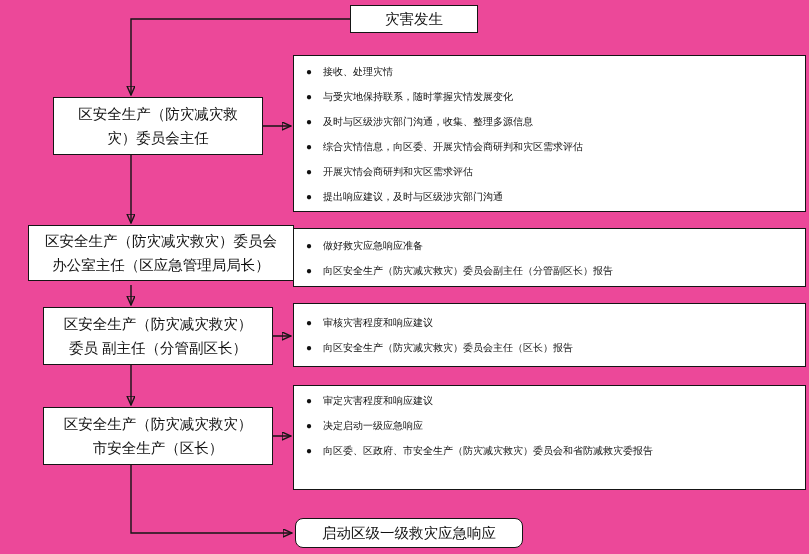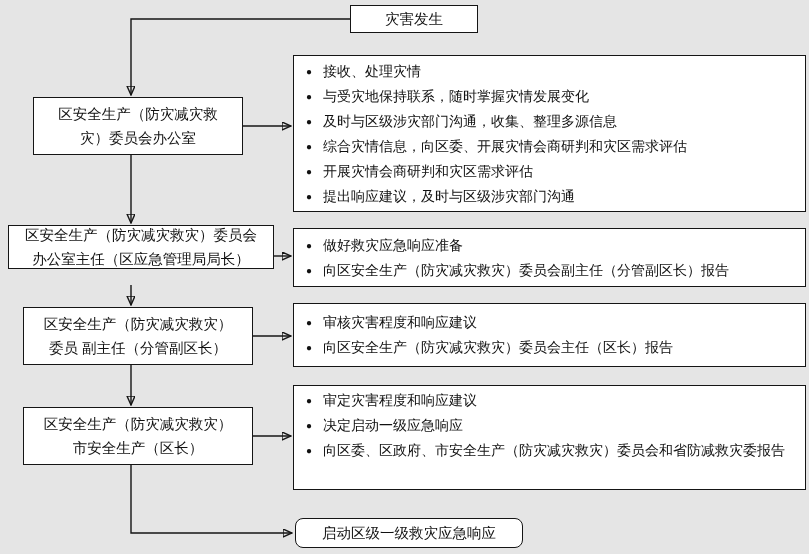--- a/index.html
+++ b/index.html
@@ -5,50 +5,50 @@
   * { margin: 0; padding: 0; box-sizing: border-box; }
   html, body { background: #ffffff; }
   body {
     font-family: "Liberation Sans", "DejaVu Sans", sans-serif;
     color: #111111;
   }
   .canvas {
     position: relative;
     width: 809px;
     height: 554px;
-    background: #e5e5e5;
+    background: #ec4899;
     overflow: hidden;
   }
   .node {
     position: absolute;
     border: 1.5px solid #151515;
     background: #ffffff;
   }
   .center {
     display: flex;
     flex-direction: column;
     align-items: center;
     justify-content: center;
     text-align: center;
   }
-  .actor { font-size: 14.5px; line-height: 24px; }
+  .actor { font-size: 14.5px; line-height: 24px; margin-left: 20px; }
   .terminal { font-size: 14.5px; }
 
   .tasks { padding: 3px 8px 3px 12px; }
   .tasks.p4 { padding-top: 4px; }
   .tasks.p6 { padding-top: 6px; }
   .tasks.p2 { padding-top: 2px; }
   .task { display: flex; align-items: flex-start; }
   .blt { flex: 0 0 17px; width: 17px; font-size: 10px; line-height: 25px; }
-  .txt { font-size: 14px; line-height: 25px; }
+  .txt { font-size: 10px; line-height: 25px; }
 
   
   .n-start { left: 350px; top: 5px;  width: 128px; height: 28px; }
   .n-a1    { left: 33px;  top: 97px;  width: 210px; height: 58px; }
-  .n-a2    { left: 8px;   top: 225px; width: 266px; height: 44px; }
+  .n-a2    { left: 8px;   top: 225px; width: 266px; height: 56px; }
   .n-a3    { left: 23px;  top: 307px; width: 230px; height: 58px; }
   .n-a4    { left: 23px;  top: 407px; width: 230px; height: 58px; }
   .n-t1    { left: 293px; top: 55px;  width: 513px; height: 157px; }
   .n-t2    { left: 293px; top: 228px; width: 513px; height: 59px; }
   .n-t3    { left: 293px; top: 303px; width: 513px; height: 64px; }
   .n-t4    { left: 293px; top: 385px; width: 513px; height: 105px; }
   .n-end   { left: 295px; top: 518px; width: 228px; height: 30px; border-radius: 8px; }
 
   svg.connectors {
     position: absolute;
@@ -83,21 +83,21 @@
     <path d="M253 436 L291 436" marker-end="url(#ah)"></path>
     <path d="M131 465 L131 533 L292 533" marker-end="url(#ah)"></path>
   </svg>
 
   <div class="node center terminal n-start">
     <div>灾害发生</div>
   </div>
 
   <div class="node center actor n-a1">
     <div>区安全生产（防灾减灾救</div>
-    <div>灾）委员会办公室</div>
+    <div>灾）委员会主任</div>
   </div>
 
   <div class="node center actor n-a2">
     <div>区安全生产（防灾减灾救灾）委员会</div>
     <div>办公室主任（区应急管理局局长）</div>
   </div>
 
   <div class="node center actor n-a3">
     <div>区安全生产（防灾减灾救灾）</div>
     <div>委员 副主任（分管副区长）</div>

